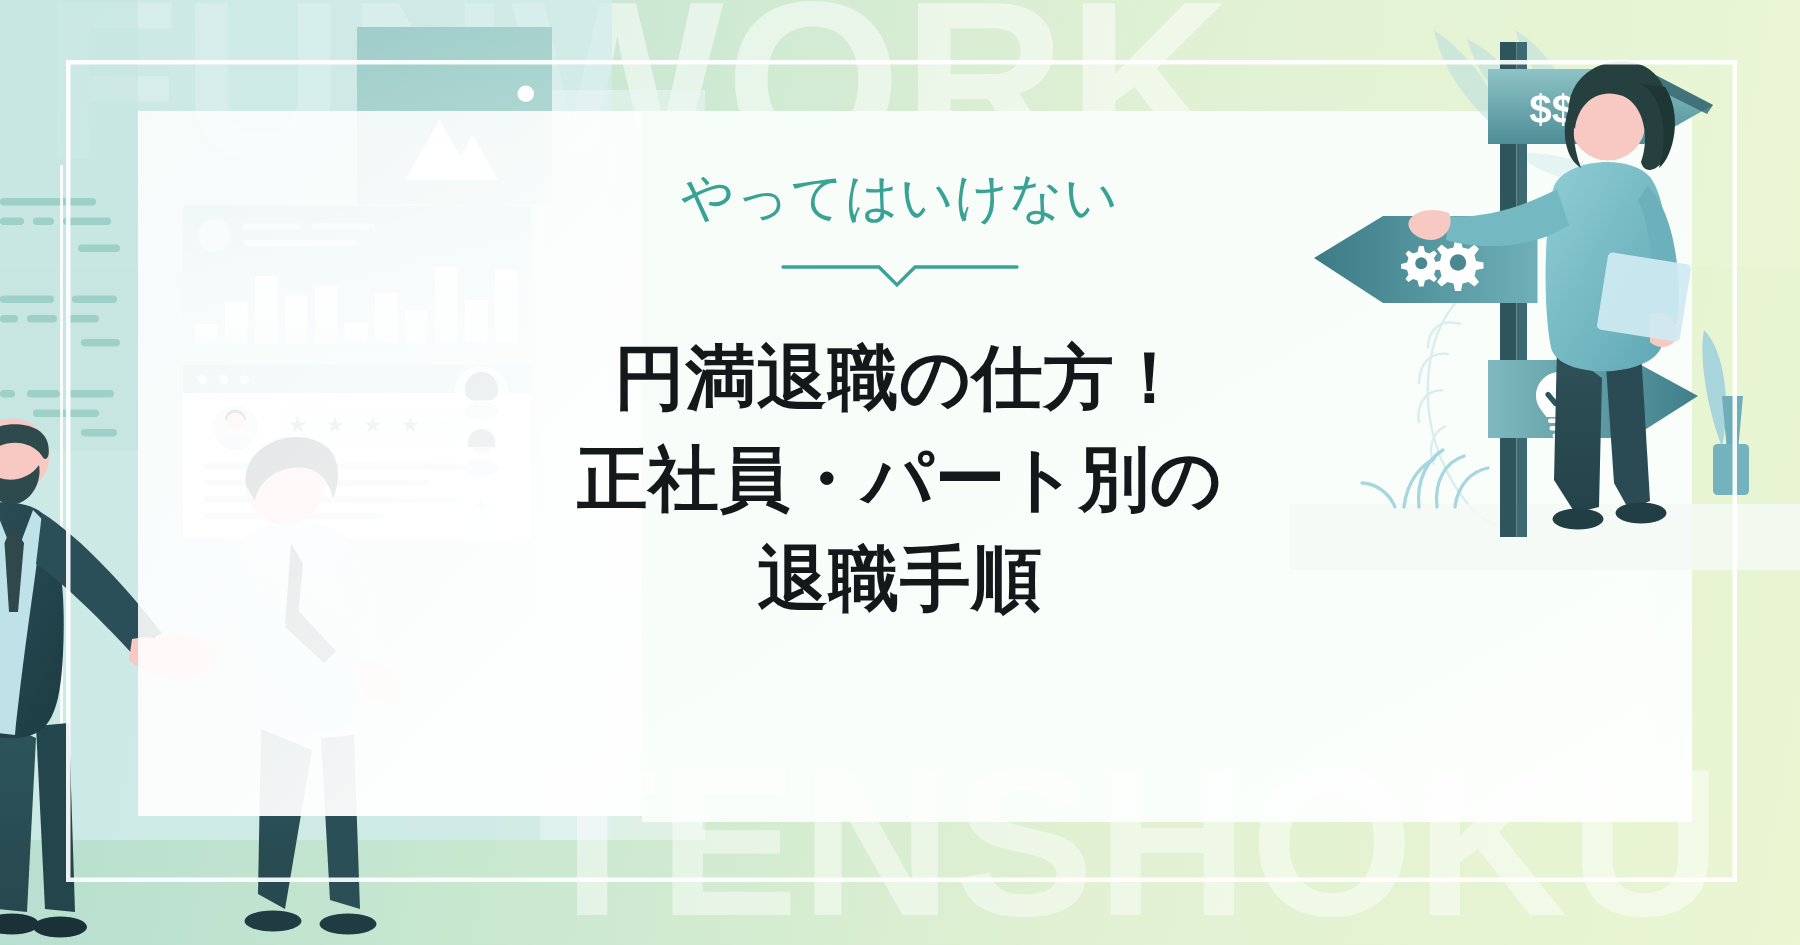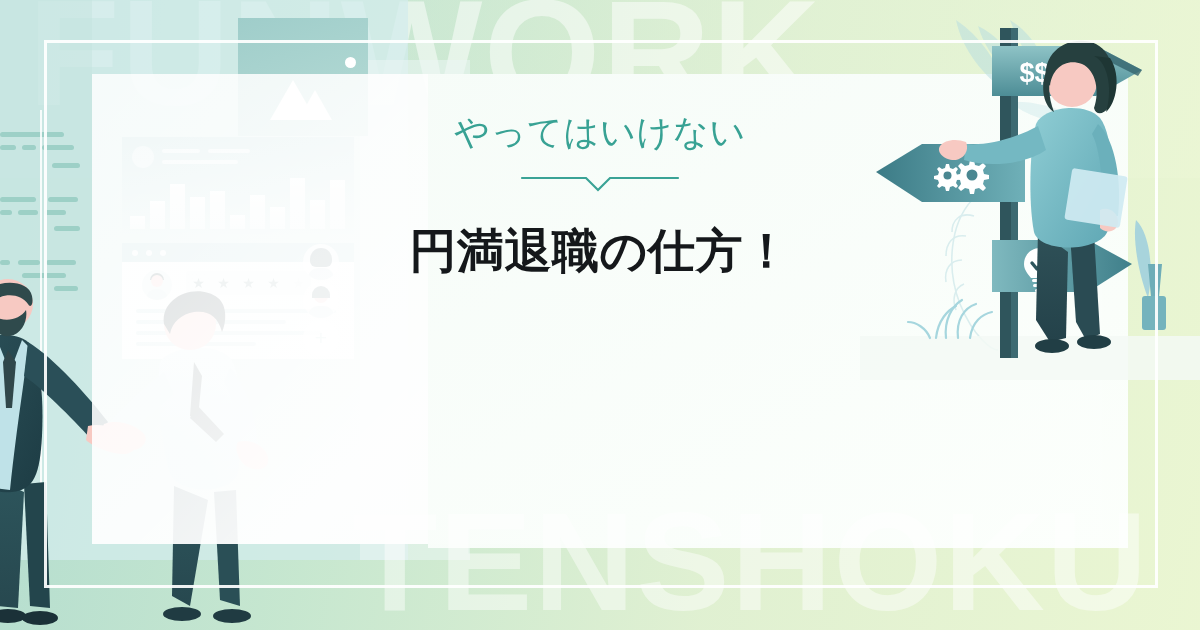--- a/index.html
+++ b/index.html
@@ -455,16 +455,18 @@
     <div class="subtitle">
       <div>やってはいけない</div>
     </div>
 
     <svg class="divider" viewBox="0 0 160 24">
       <path d="M2 8 H66 L78 20 L90 8 H158" fill="none" stroke="#3aa396" stroke-width="2.2" stroke-linecap="round" stroke-linejoin="miter"></path>
     </svg>
 
     <div class="headline">
       <div>円満退職の仕方！</div>
+      <div>正社員・パート別の</div>
+      <div>退職手順</div>
     </div>
   </div>
 
 </div>
 
 </body></html>

